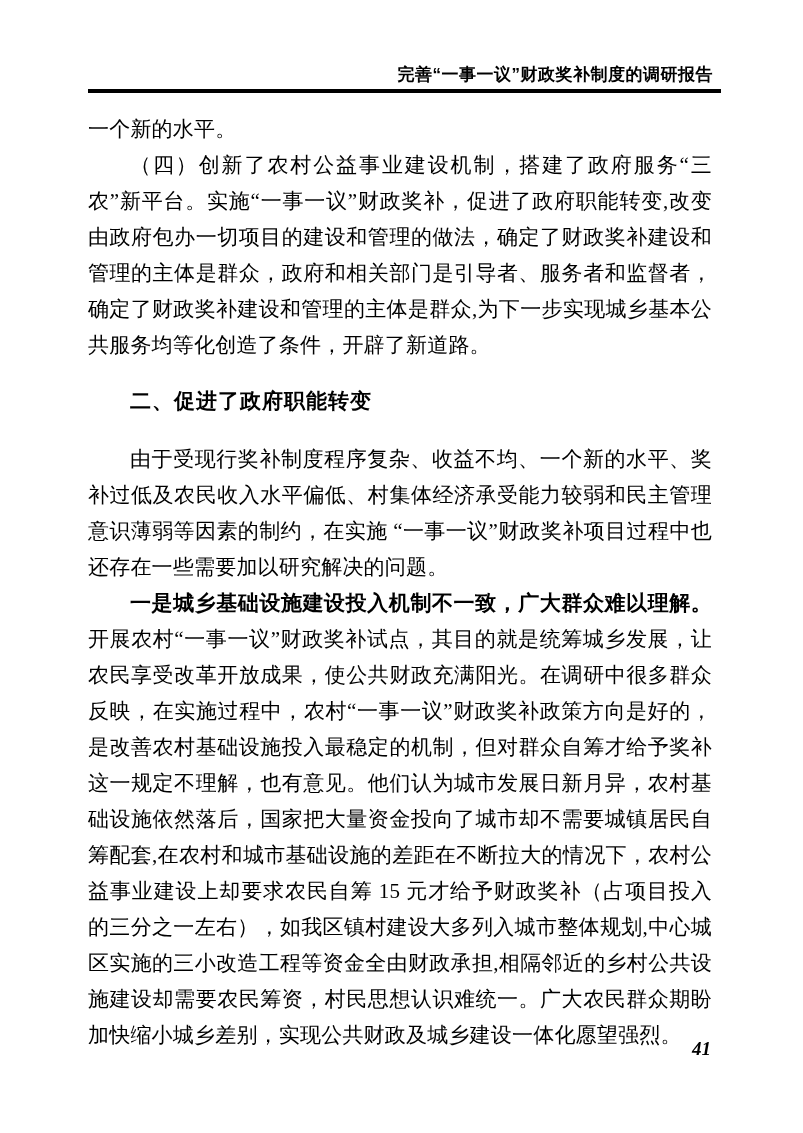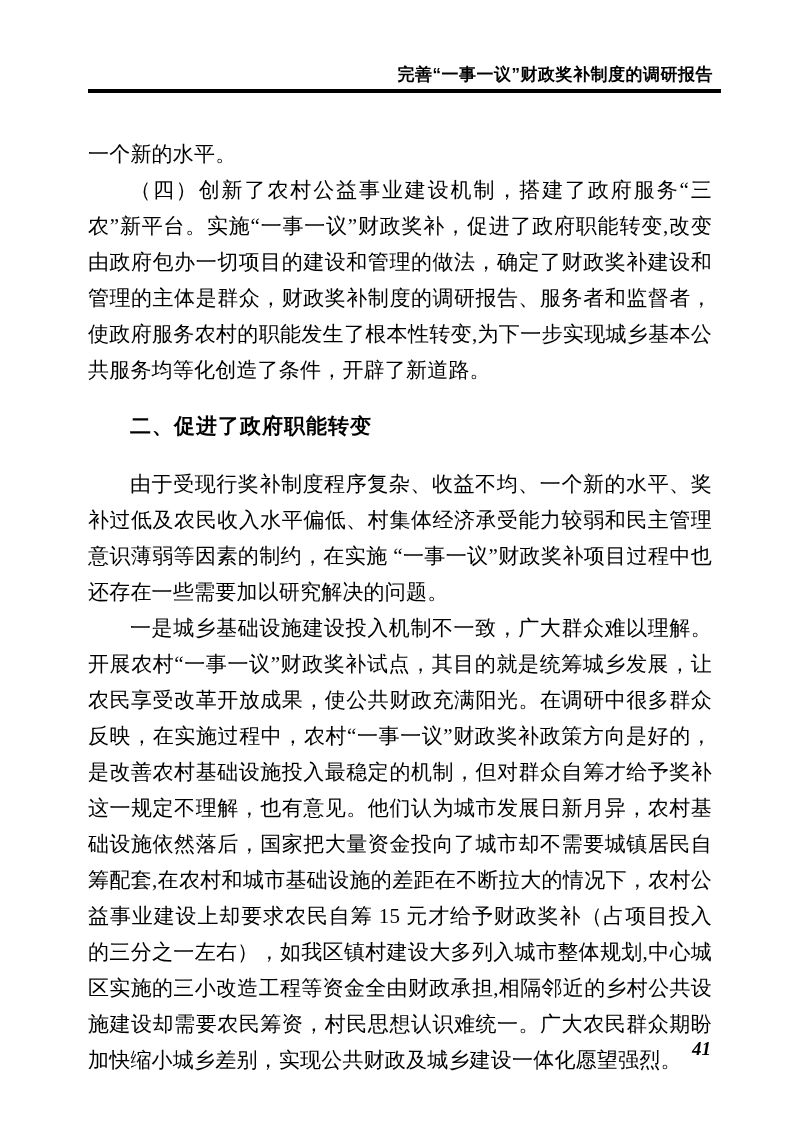--- a/index.html
+++ b/index.html
@@ -26,22 +26,22 @@
     font-size: 17px;
     line-height: 22px;
     letter-spacing: 0.5px;
   }
   .header-rule {
     margin: 3px 82px 0 88px;
     height: 0;
     border-bottom: 4px solid #000000;
   }
   .content {
-    margin: 13px 91px 0 88px;
-    padding-top: 30px;
+    margin: 0 91px 0 88px;
+    padding-top: 18px;
   }
   .content p {
     margin: 0;
     font-size: 21px;
     line-height: 36px;
     text-align: justify;
     text-justify: inter-character;
     text-indent: 2em;
     letter-spacing: 0.2px;
   }
@@ -52,21 +52,21 @@
     margin: 20px 0 22px 0;
     font-family: "Liberation Sans", "DejaVu Sans", sans-serif;
     font-weight: bold;
     font-size: 21px;
     line-height: 36px;
     text-indent: 2em;
     letter-spacing: 1px;
   }
   .lead-bold {
     font-family: "Liberation Sans", "DejaVu Sans", sans-serif;
-    font-weight: normal;
+    font-weight: bold;
   }
   .page-number {
     position: absolute;
     top: 1038px;
     right: 92px;
     font-family: "Liberation Serif", "DejaVu Serif", serif;
     font-weight: bold;
     font-style: italic;
     font-size: 19px;
     line-height: 22px;
@@ -78,21 +78,21 @@
 <div class="page">
 
   <div class="running-header">完善“一事一议”财政奖补制度的调研报告</div>
 
   <div class="header-rule"></div>
 
   <div class="content">
 
     <p class="no-indent">一个新的水平。</p>
 
-    <p>（四）创新了农村公益事业建设机制，搭建了政府服务“三农”新平台。实施“一事一议”财政奖补，促进了政府职能转变,改变由政府包办一切项目的建设和管理的做法，确定了财政奖补建设和管理的主体是群众，财政奖补制度的调研报告、服务者和监督者，使政府服务农村的职能发生了根本性转变,为下一步实现城乡基本公共服务均等化创造了条件，开辟了新道路。</p>
+    <p>（四）创新了农村公益事业建设机制，搭建了政府服务“三农”新平台。实施“一事一议”财政奖补，促进了政府职能转变,改变由政府包办一切项目的建设和管理的做法，确定了财政奖补建设和管理的主体是群众，政府和相关部门是引导者、服务者和监督者，确定了财政奖补建设和管理的主体是群众,为下一步实现城乡基本公共服务均等化创造了条件，开辟了新道路。</p>
 
     <div class="section-heading">二、促进了政府职能转变</div>
 
     <p>由于受现行奖补制度程序复杂、收益不均、一个新的水平、奖补过低及农民收入水平偏低、村集体经济承受能力较弱和民主管理意识薄弱等因素的制约，在实施 “一事一议”财政奖补项目过程中也还存在一些需要加以研究解决的问题。</p>
 
     <p><span class="lead-bold">一是城乡基础设施建设投入机制不一致，广大群众难以理解。</span><span>开展农村“一事一议”财政奖补试点，其目的就是统筹城乡发展，让农民享受改革开放成果，使公共财政充满阳光。在调研中很多群众反映，在实施过程中，农村“一事一议”财政奖补政策方向是好的，是改善农村基础设施投入最稳定的机制，但对群众自筹才给予奖补这一规定不理解，也有意见。他们认为城市发展日新月异，农村基础设施依然落后，国家把大量资金投向了城市却不需要城镇居民自筹配套,在农村和城市基础设施的差距在不断拉大的情况下，农村公益事业建设上却要求农民自筹 15 元才给予财政奖补（占项目投入的三分之一左右），如我区镇村建设大多列入城市整体规划,中心城区实施的三小改造工程等资金全由财政承担,相隔邻近的乡村公共设施建设却需要农民筹资，村民思想认识难统一。广大农民群众期盼加快缩小城乡差别，实现公共财政及城乡建设一体化愿望强烈。</span></p>
 
   </div>
 
   <div class="page-number">41</div>

